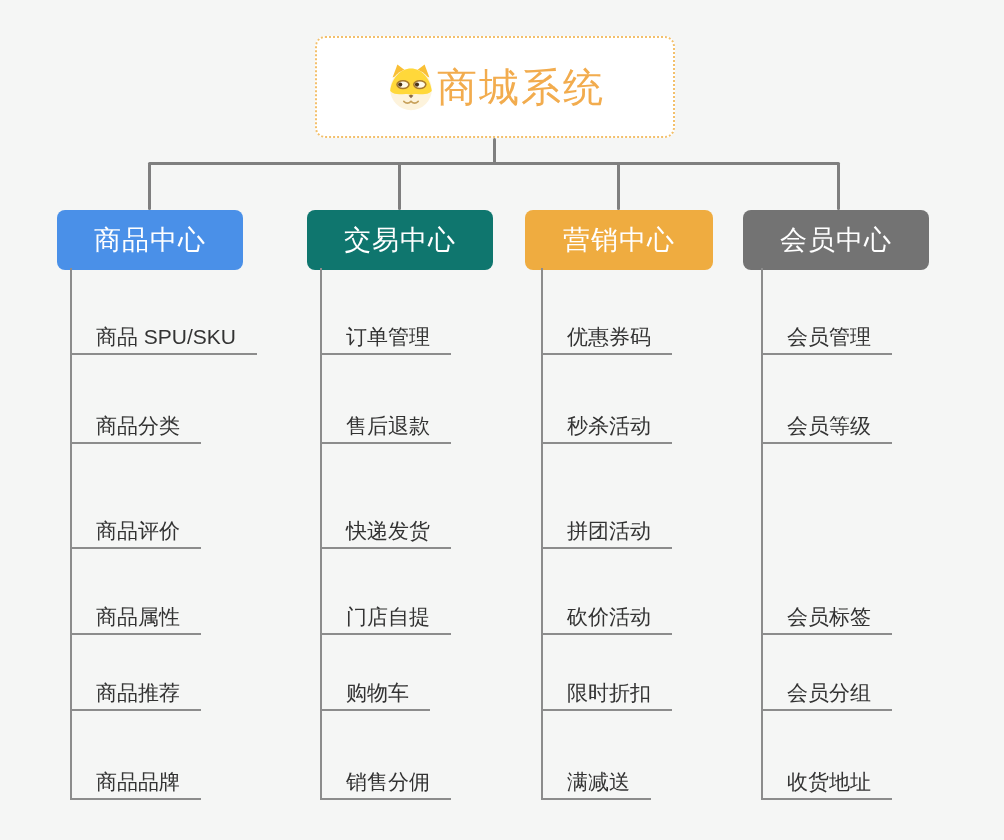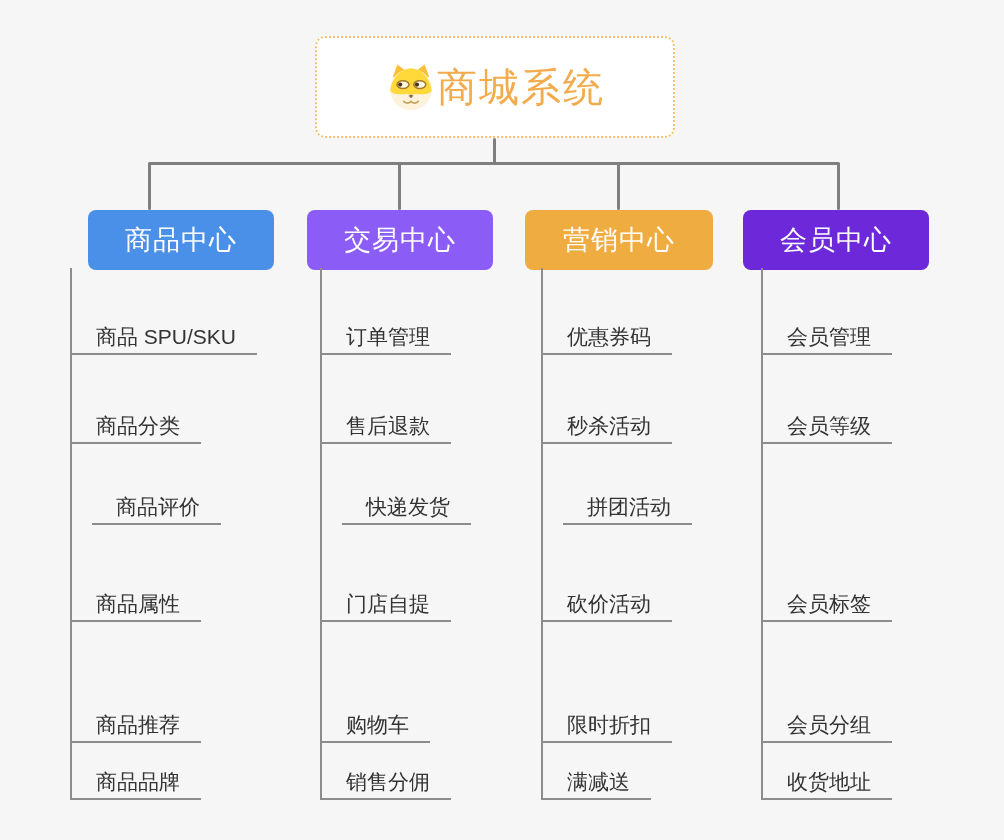--- a/index.html
+++ b/index.html
@@ -32,21 +32,21 @@
   
   .branch{
     position:absolute;top:210px;height:60px;border-radius:8px;
     display:flex;align-items:center;justify-content:center;
     box-sizing:border-box;
   }
   .branch span{
     color:#ffffff;font-size:27px;letter-spacing:1px;
     line-height:1;white-space:nowrap;
   }
-  .branch-0{left:57px;width:186px;margin-left:31px;}
+  .branch-0{left:57px;width:186px;}
   .branch-1{left:307px;width:186px;}
   .branch-2{left:525px;width:188px;}
   .branch-3{left:743px;width:186px;}
 
   
   .col{
     position:absolute;top:268px;height:532px;width:250px;
     border-left:2px solid #8c8c8c;
     box-sizing:content-box;
   }
@@ -55,22 +55,22 @@
   .col-2{left:541px;}
   .col-3{left:761px;}
   .item{
     position:absolute;left:0;
     height:31px;line-height:30px;
     padding-left:24px;padding-right:21px;
     border-bottom:2px solid #8c8c8c;
     font-size:21px;color:#333333;white-space:nowrap;
     width:max-content;
   }
-  .r0{top:54px;}  .r1{top:143px;} .r2{top:224px;margin-left:20px;}
-  .r3{top:321px;} .r4{top:410px;margin-top:32px;} .r5{top:499px;}
+  .r0{top:54px;}  .r1{top:143px;} .r2{top:248px;}
+  .r3{top:334px;} .r4{top:410px;} .r5{top:499px;}
 </style>
 </head>
 <body>
 
 <div class="canvas">
 
   <div class="root-node" style="border-color: rgb(243, 192, 107);">
     <span class="root-icon">
       <svg width="52" height="48" viewBox="0 0 64 60" aria-hidden="true">
         <polygon points="9,18 15,2 27,11" fill="#f9bf35"></polygon>
@@ -92,27 +92,27 @@
   <div class="line v" style="left:493px;top:138px;height:26px;"></div>
   <div class="line h" style="left:148px;top:162px;width:692px;"></div>
   <div class="line v" style="left:148px;top:163px;height:47px;"></div>
   <div class="line v" style="left:398px;top:163px;height:47px;"></div>
   <div class="line v" style="left:617px;top:163px;height:47px;"></div>
   <div class="line v" style="left:837px;top:163px;height:47px;"></div>
 
   <div class="branch branch-0" style="background-color: rgb(74, 144, 232);">
     <span>商品中心</span>
   </div>
-  <div class="branch branch-1" style="background-color: #8b5cf6;">
+  <div class="branch branch-1" style="background-color: #0f766e;">
     <span>交易中心</span>
   </div>
   <div class="branch branch-2" style="background-color: rgb(239, 172, 64);">
     <span>营销中心</span>
   </div>
-  <div class="branch branch-3" style="background-color: #6d28d9; justify-content: center;">
+  <div class="branch branch-3" style="background-color: #737373; justify-content: center;">
     <span>会员中心</span>
   </div>
 
   <div class="col col-0">
     <div class="item r0">商品 SPU/SKU</div>
     <div class="item r1">商品分类</div>
     <div class="item r2">商品评价</div>
     <div class="item r3">商品属性</div>
     <div class="item r4">商品推荐</div>
     <div class="item r5">商品品牌</div>

